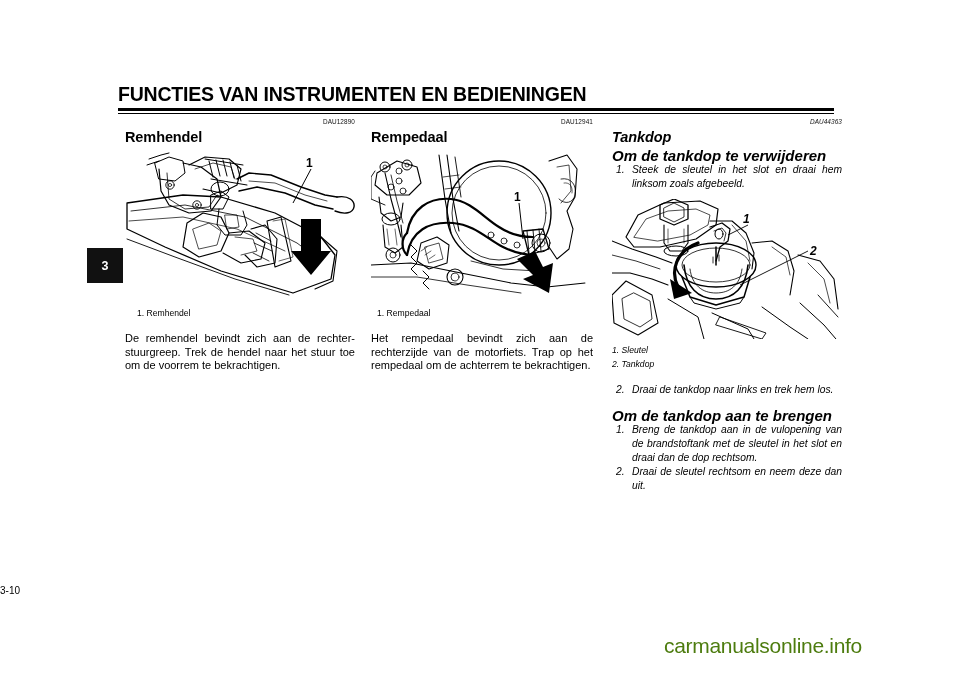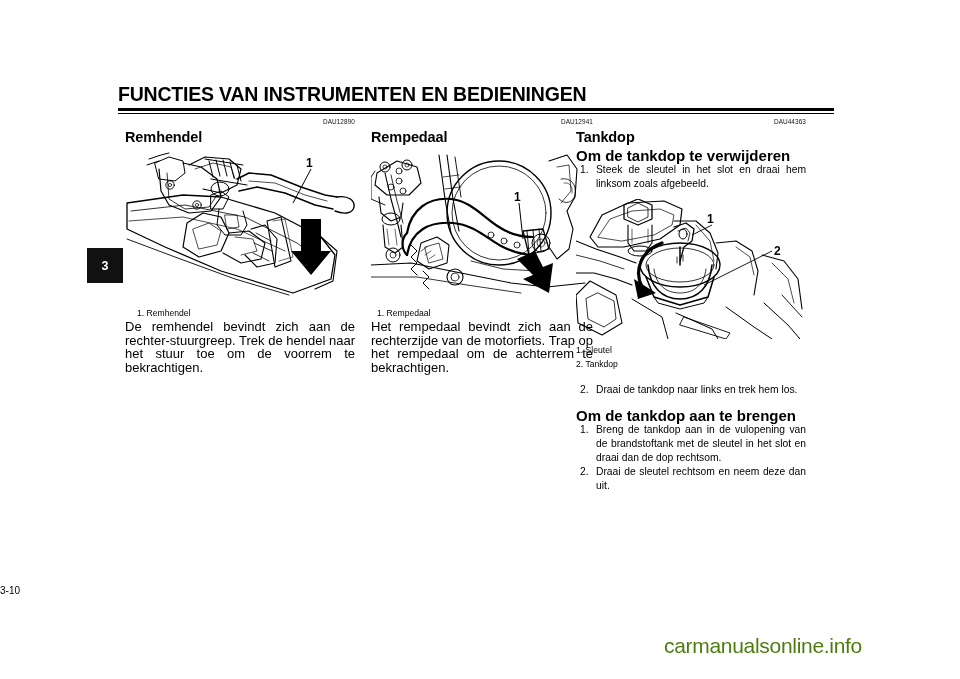--- a/index.html
+++ b/index.html
@@ -68,21 +68,21 @@
   }
 
   
   .col {
     position: absolute;
     top: 118px;
     width: 230px;
   }
   .col-1 { left: 125px; }
   .col-2 { left: 371px; width: 222px; }
-  .col-3 { left: 576px; width: 230px; }
+  .col-3 { left: 612px; width: 230px; font-style: italic; }
 
   .ref-code {
     font-size: 6.4px;
     letter-spacing: 0.1px;
     text-align: right;
     height: 9px;
     color: #111;
   }
   .col-3 .ref-code { text-align: right; }
 
@@ -103,23 +103,24 @@
 
   .caption {
     font-size: 8.6px;
     line-height: 13px;
     margin-top: 2px;
   }
   .caption-1 { margin-top: 6px; margin-left: 12px; }
   .caption-2 { margin-top: 6px; margin-left: 6px; }
 
   .body-text {
-    font-size: 13px;
+    font-size: 11px;
     line-height: 13.6px;
     text-align: justify;
+    margin-top: 12px;
   }
 
   .sub-head {
     font-size: 15px;
     font-weight: bold;
     line-height: 14px;
     margin-top: 12px;
   }
 
   ol.steps {

